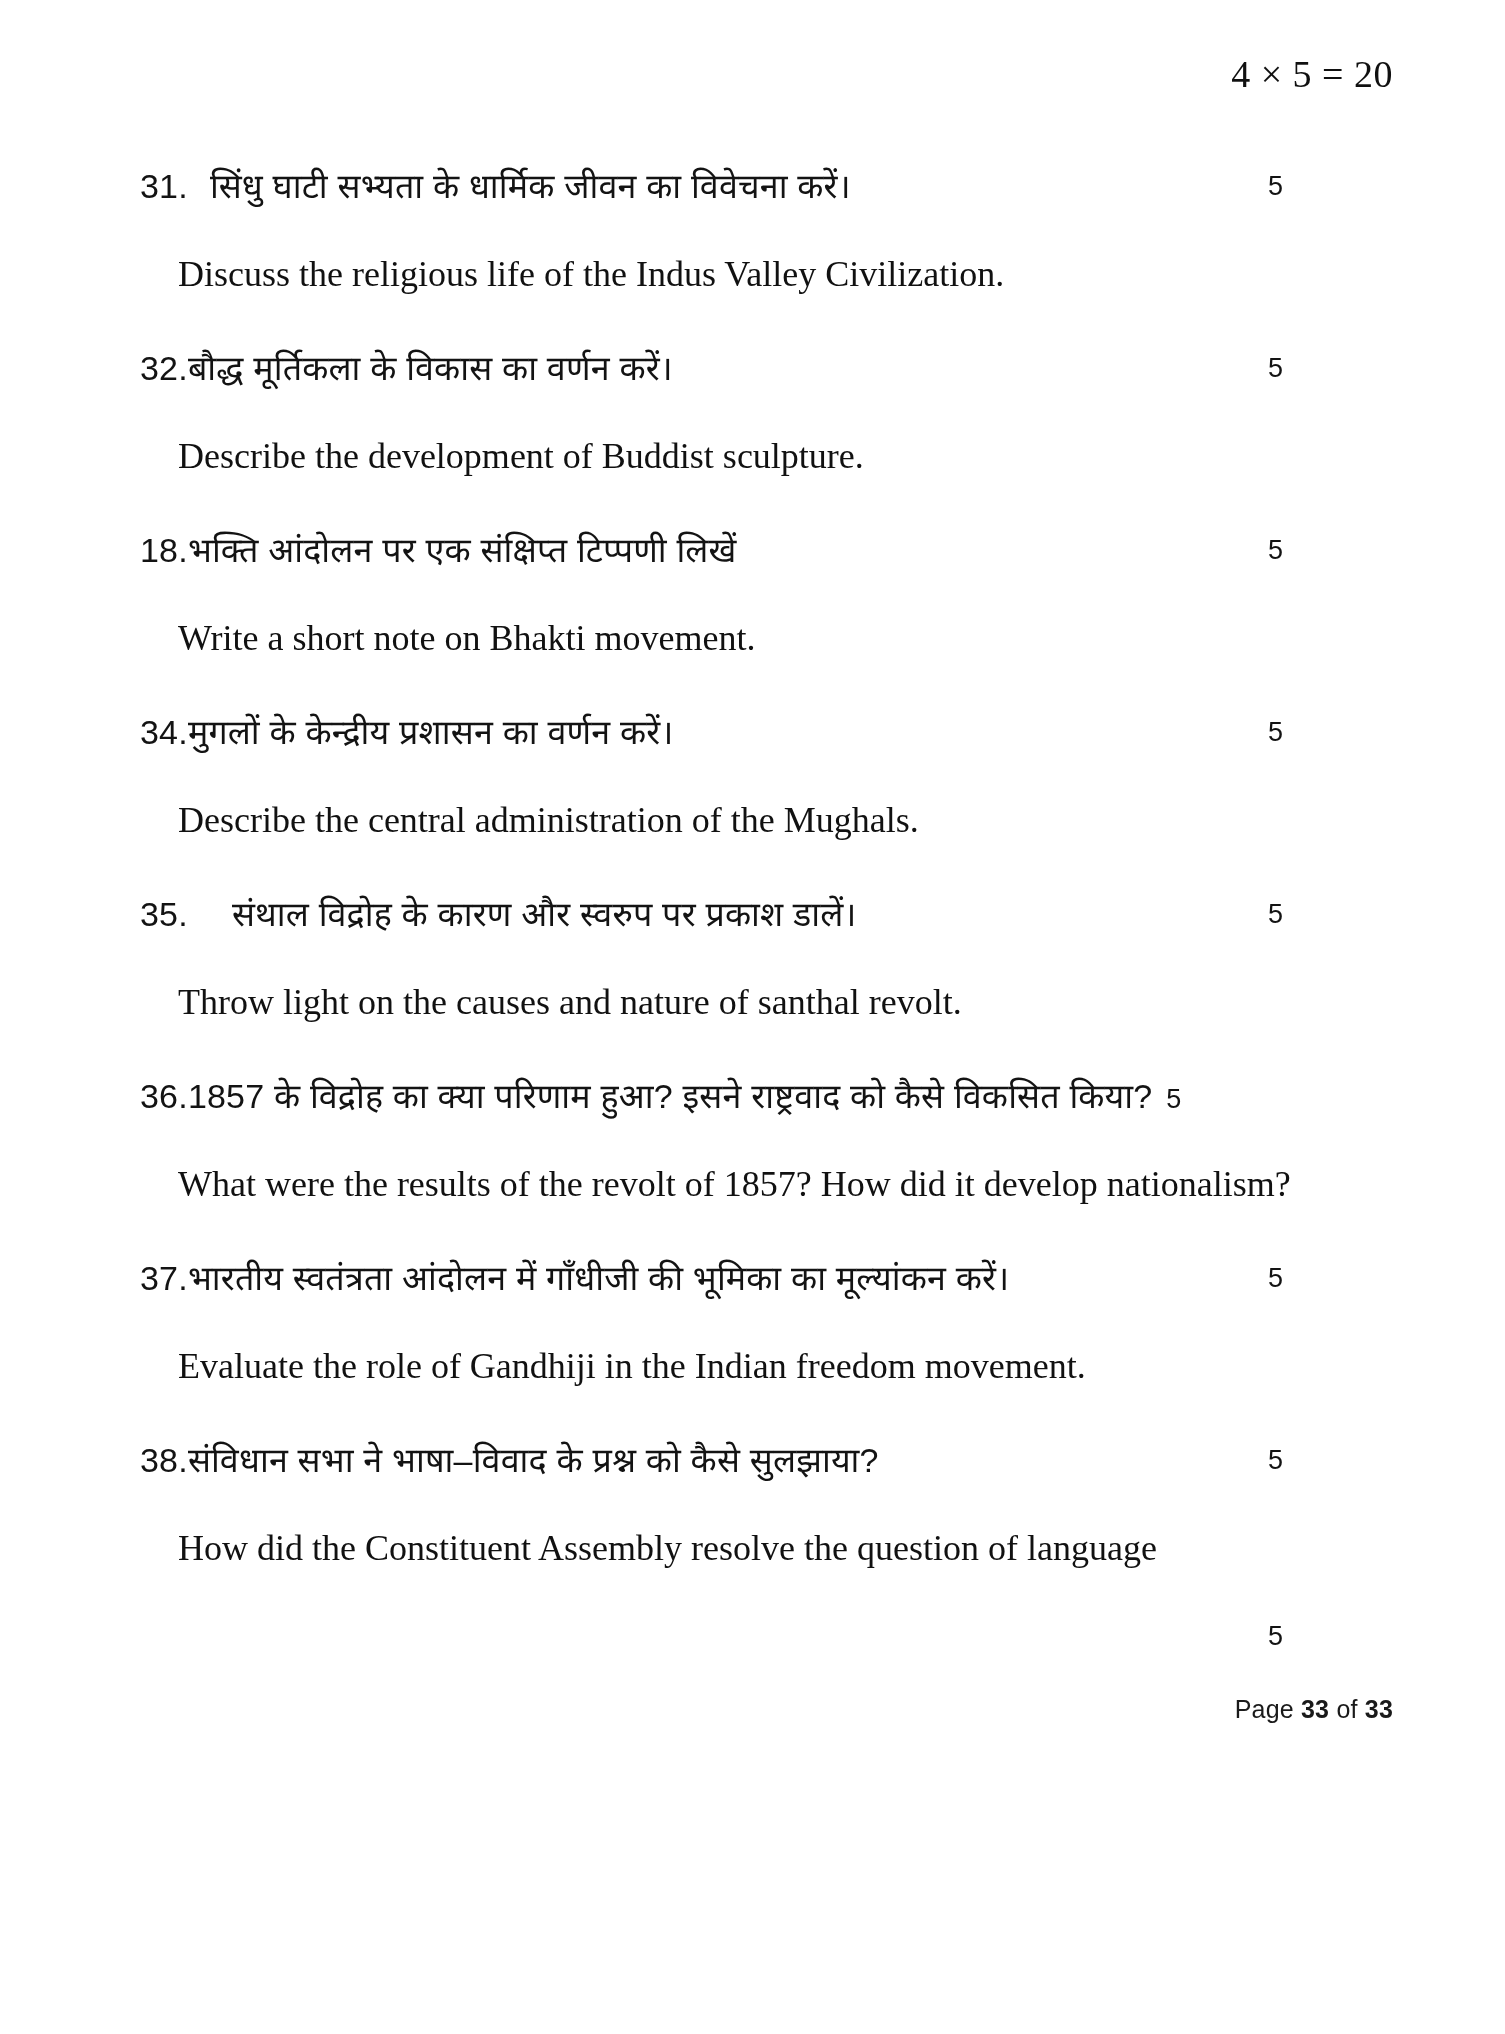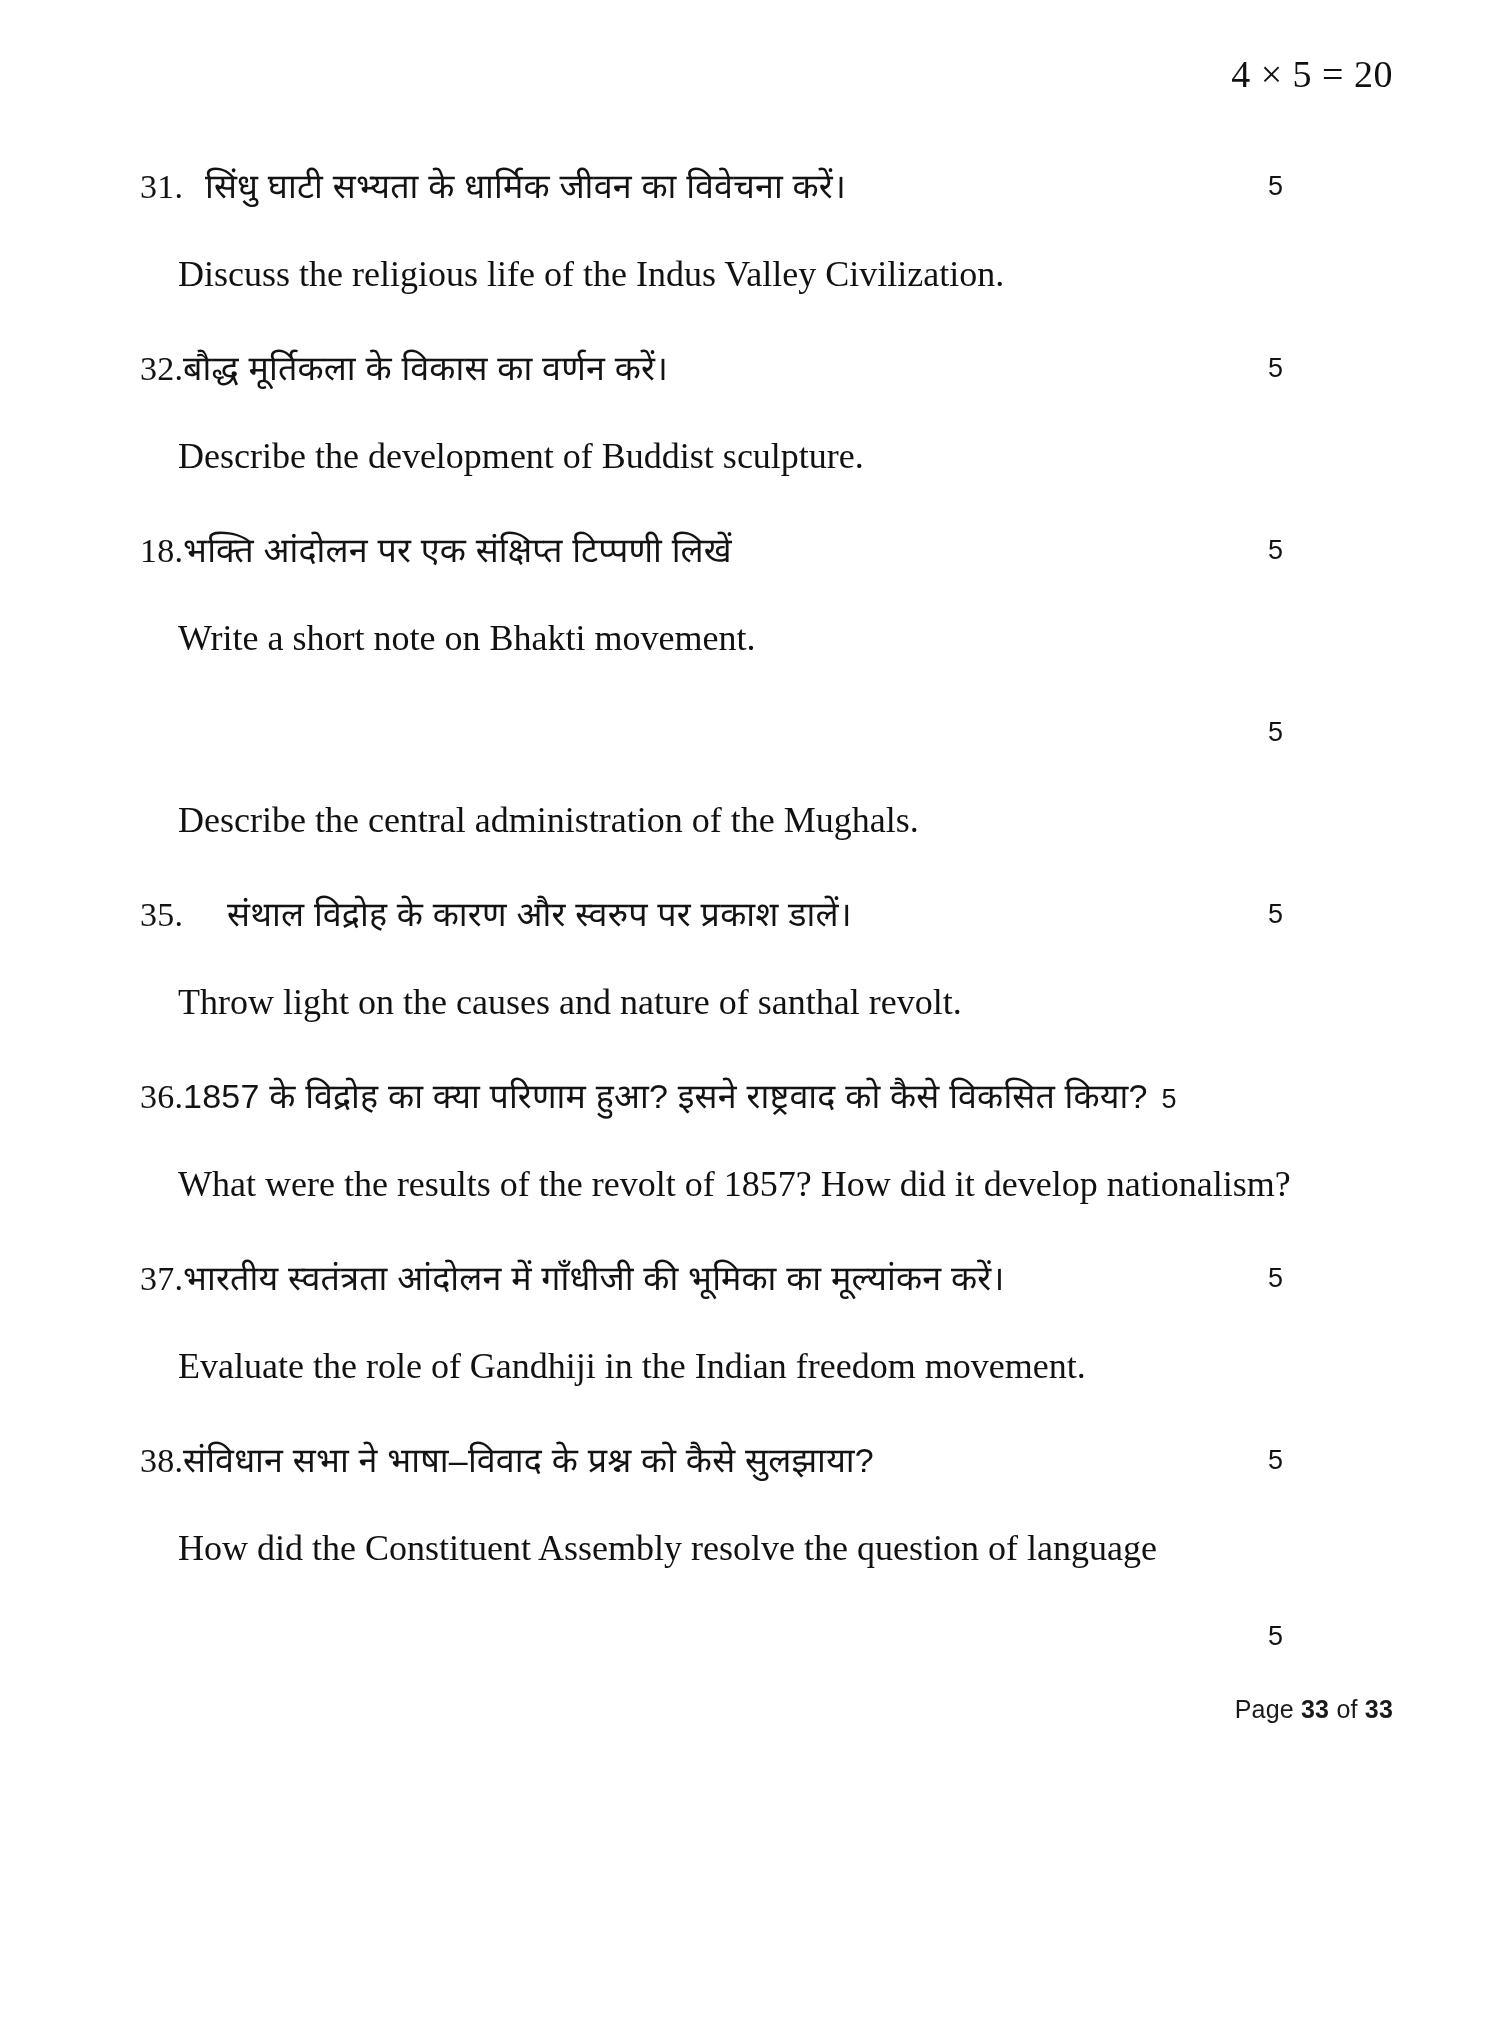--- a/index.html
+++ b/index.html
@@ -58,21 +58,20 @@
   .hi {
     font-family: "Liberation Sans", "DejaVu Sans", sans-serif;
     font-size: 34px;
     line-height: 62px;
     color: #131313;
     letter-spacing: 0.2px;
     white-space: nowrap;
   }
   .hi .num {
     display: inline;
-    font-family: Liberation Serif, serif;
   }
   .hi .gap {
     display: inline-block;
     width: 22px;
   }
 
   
   .en {
     font-family: "Liberation Serif", "DejaVu Serif", serif;
     font-size: 36px;
@@ -156,20 +155,21 @@
         <span class="mark">5</span>
       </div>
       <div class="line en-row">
         <span class="en">Write a short note on Bhakti movement.</span>
       </div>
     </div>
     <div class="blk-gap"></div>
 
     <div class="qblock">
       <div class="line hi-row">
+        <span class="hi"><span class="num">34.</span><span>मुगलों के केन्द्रीय प्रशासन का वर्णन करें।</span></span>
         <span class="mark">5</span>
       </div>
       <div class="line en-row">
         <span class="en">Describe the central administration of the Mughals.</span>
       </div>
     </div>
     <div class="blk-gap"></div>
 
     <div class="qblock">
       <div class="line hi-row">

